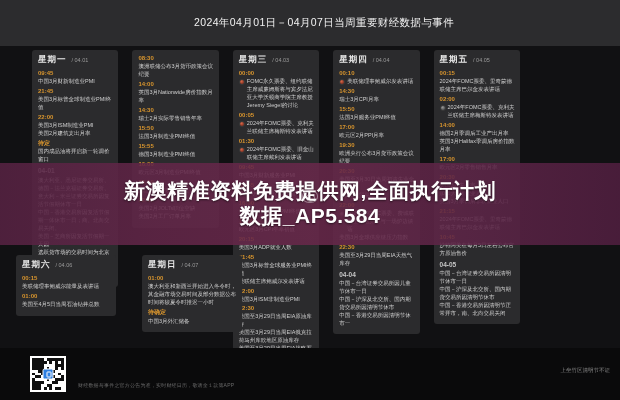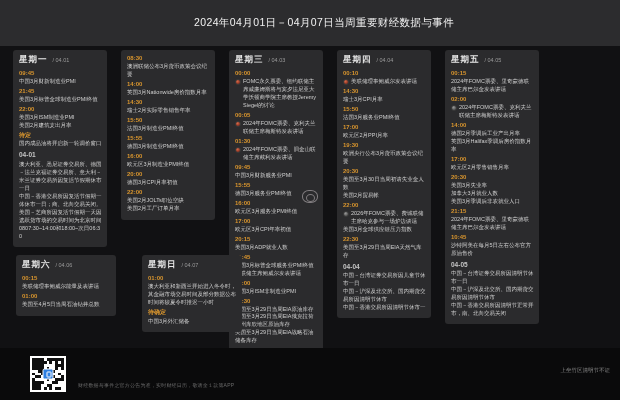--- a/index.html
+++ b/index.html
@@ -25,21 +25,21 @@
   .title-text {
     color: #f2f2f2; font-size: 10.5px; letter-spacing: .4px;
     white-space: nowrap;
   }
 
   
   .week-grid {
     position: absolute; top: 46px; left: 0;
     width: 550px; height: 300px;
     display: flex; gap: 0;
-    padding: 0 5px;
+    padding: 0 24px;
   }
   .day-col {
     width: 20%;
     padding: 4px 6px 0 8px;
   }
   .day-card {
     background: #2b2b2d;
     border-radius: 3px;
     padding: 4px 5px 6px 6px;
     margin-bottom: 5px;
@@ -434,20 +434,24 @@
           <div class="evt-desc">澳大利亚和新西兰开始进入冬令时，其金融市场交易时间及部分数据公布时间将较夏令时推迟一小时</div>
         </div>
         <div class="evt">
           <div class="label-pending">待确定</div>
           <div class="evt-desc">中国3月外汇储备</div>
         </div>
       </div>
     </div>
   </div>
 
+  <div class="band">
+    <div class="band-line">新澳精准资料免费提供网,全面执行计划</div>
+    <div class="band-line">数据_AP5.584</div>
+  </div>
 
   <div class="watermark">
     <span class="wb-logo"></span>
   </div>
 
   <div class="footer">
     <div class="qr" id="qr">
       <div class="qr-center"></div>
     <i class="on"></i>
         <i class="on"></i>

